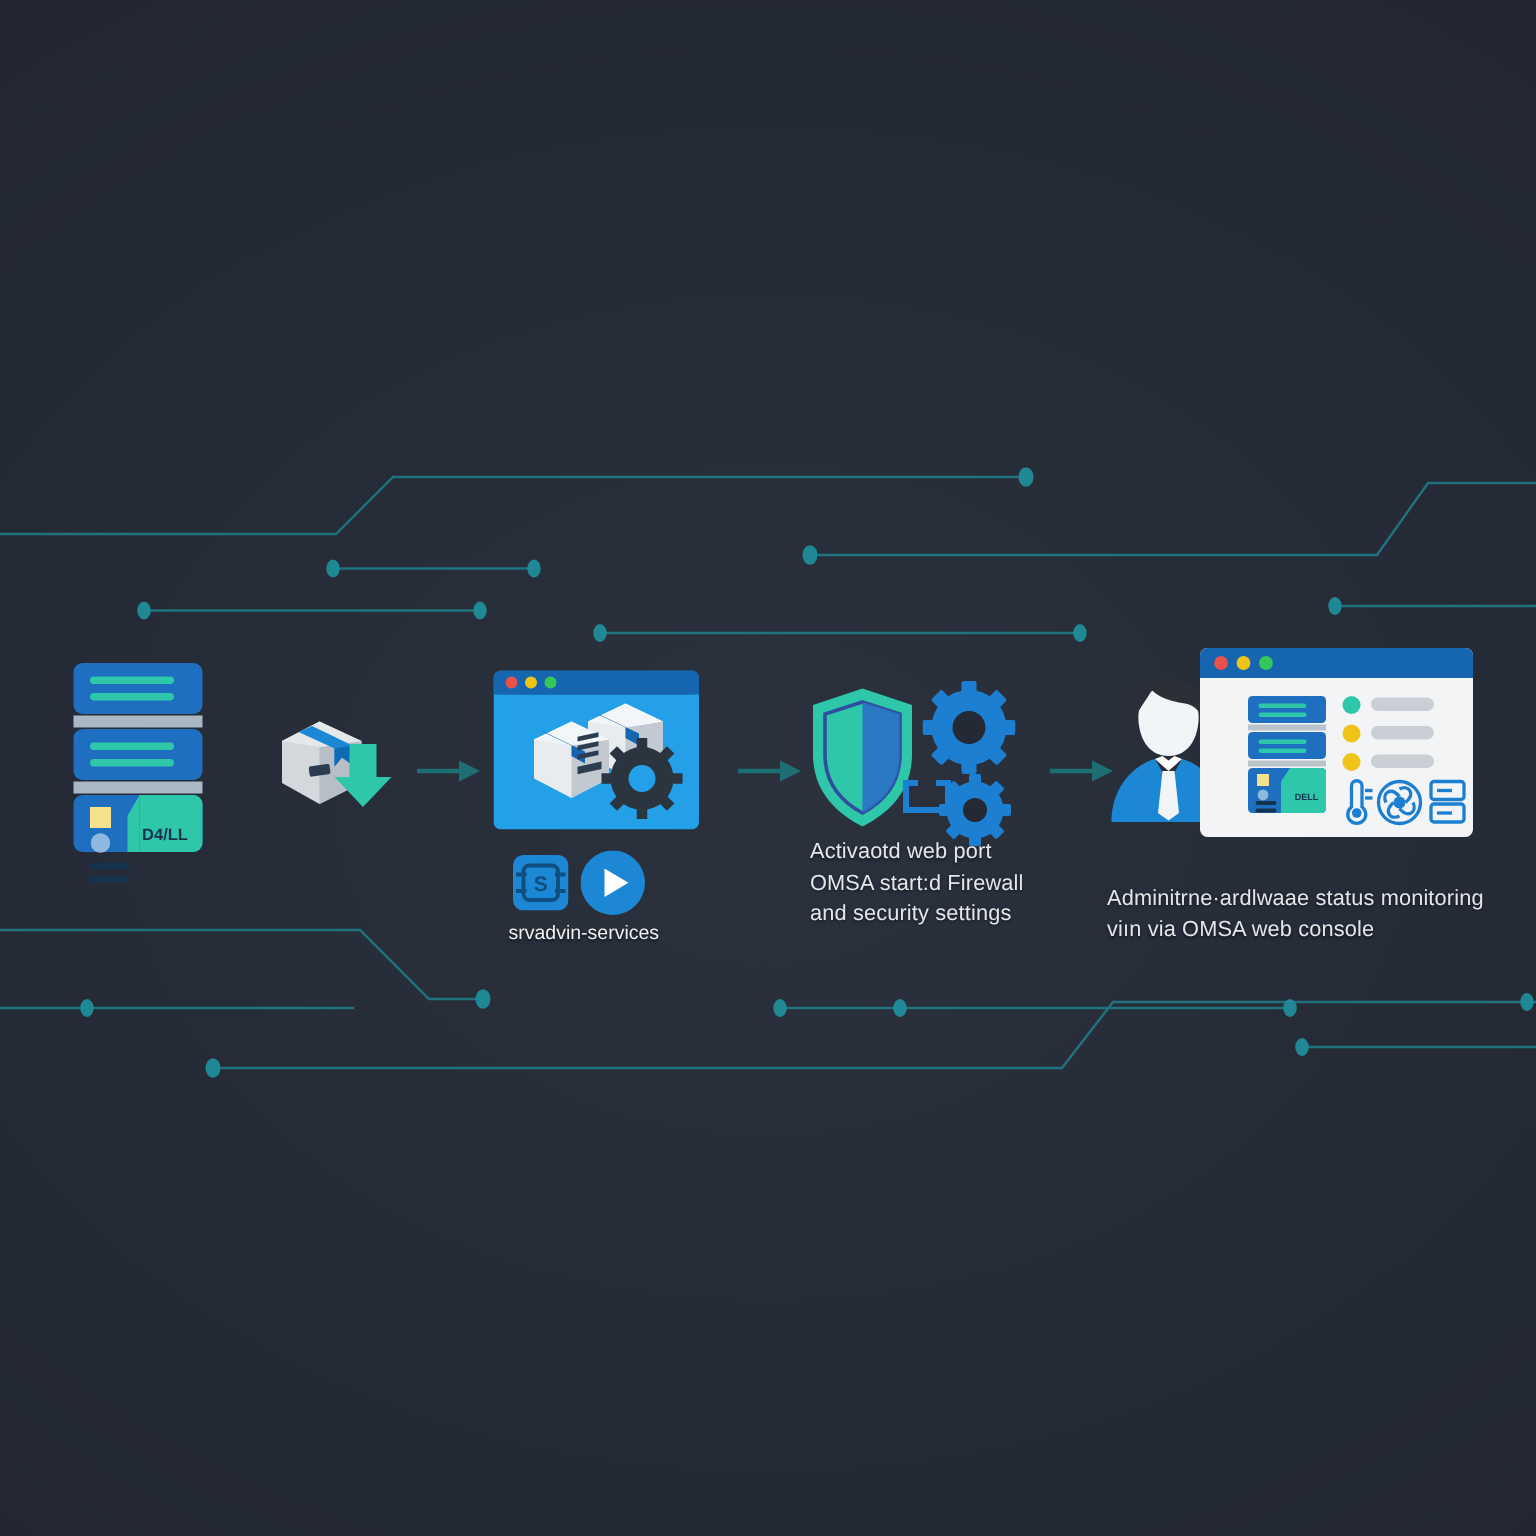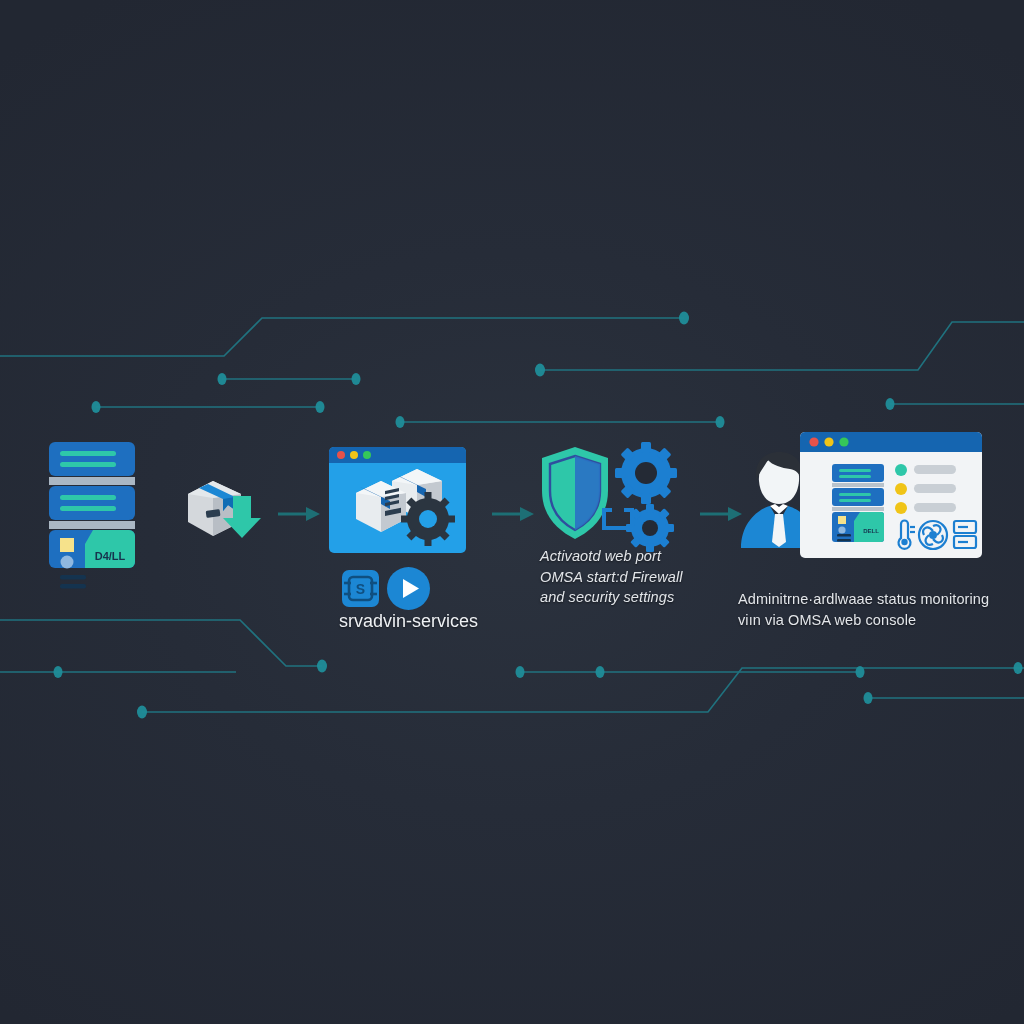--- a/index.html
+++ b/index.html
@@ -33,21 +33,21 @@
     color:#e3e6ea;
     font-size:14.5px;
     line-height:20.5px;
     letter-spacing:.1px;
     white-space:pre-line;
     text-shadow:0 1px 2px rgba(0,0,0,.55);
   }
   .sublabel {
     position:absolute;
     color:#eef1f4;
-    font-size:18px;
+    font-size:13px;
     line-height:19px;
     white-space:nowrap;
     text-shadow:0 1px 2px rgba(0,0,0,.55);
   }
 
   
   .icon-wrap { position:absolute; }
   .icon-wrap svg { display:block; }
 
   
@@ -212,21 +212,21 @@
       <div class="sublabel" style="left:14px;top:192px;">srvadvin-services</div>
     </div>
 
     <div class="arrow" style="left:492px;top:83px;">
       <svg width="42" height="22" viewBox="0 0 42 22">
         <line x1="0" y1="11" x2="30" y2="11" stroke="#1d6f75" stroke-width="3"></line>
         <path d="M28 4 L42 11 L28 18 Z" fill="#1d6f75"></path>
       </svg>
     </div>
 
-    <div class="step" style="left:530px;top:0;width:190px;height:230px;font-style:italic;">
+    <div class="step" style="left:530px;top:12px;width:190px;height:230px;">
 
       <div class="icon-wrap" style="left:8px;top:25px;">
         <svg width="74" height="96" viewBox="0 0 74 96">
           <path d="M37 2 L70 13 V46 C70 70 55 85 37 94 C19 85 4 70 4 46 V13 Z" fill="#2ec7a9"></path>
           <path d="M37 11 L62 19 V46 C62 66 50 78 37 85 C24 78 12 66 12 46 V19 Z" fill="none" stroke="#2f4f9e" stroke-width="2.4"></path>
           <path d="M37 11 L62 19 V46 C62 66 50 78 37 85 Z" fill="#2a72c4" opacity="0.92"></path>
         </svg>
       </div>
 
       <div class="icon-wrap" style="left:85px;top:22px;">

